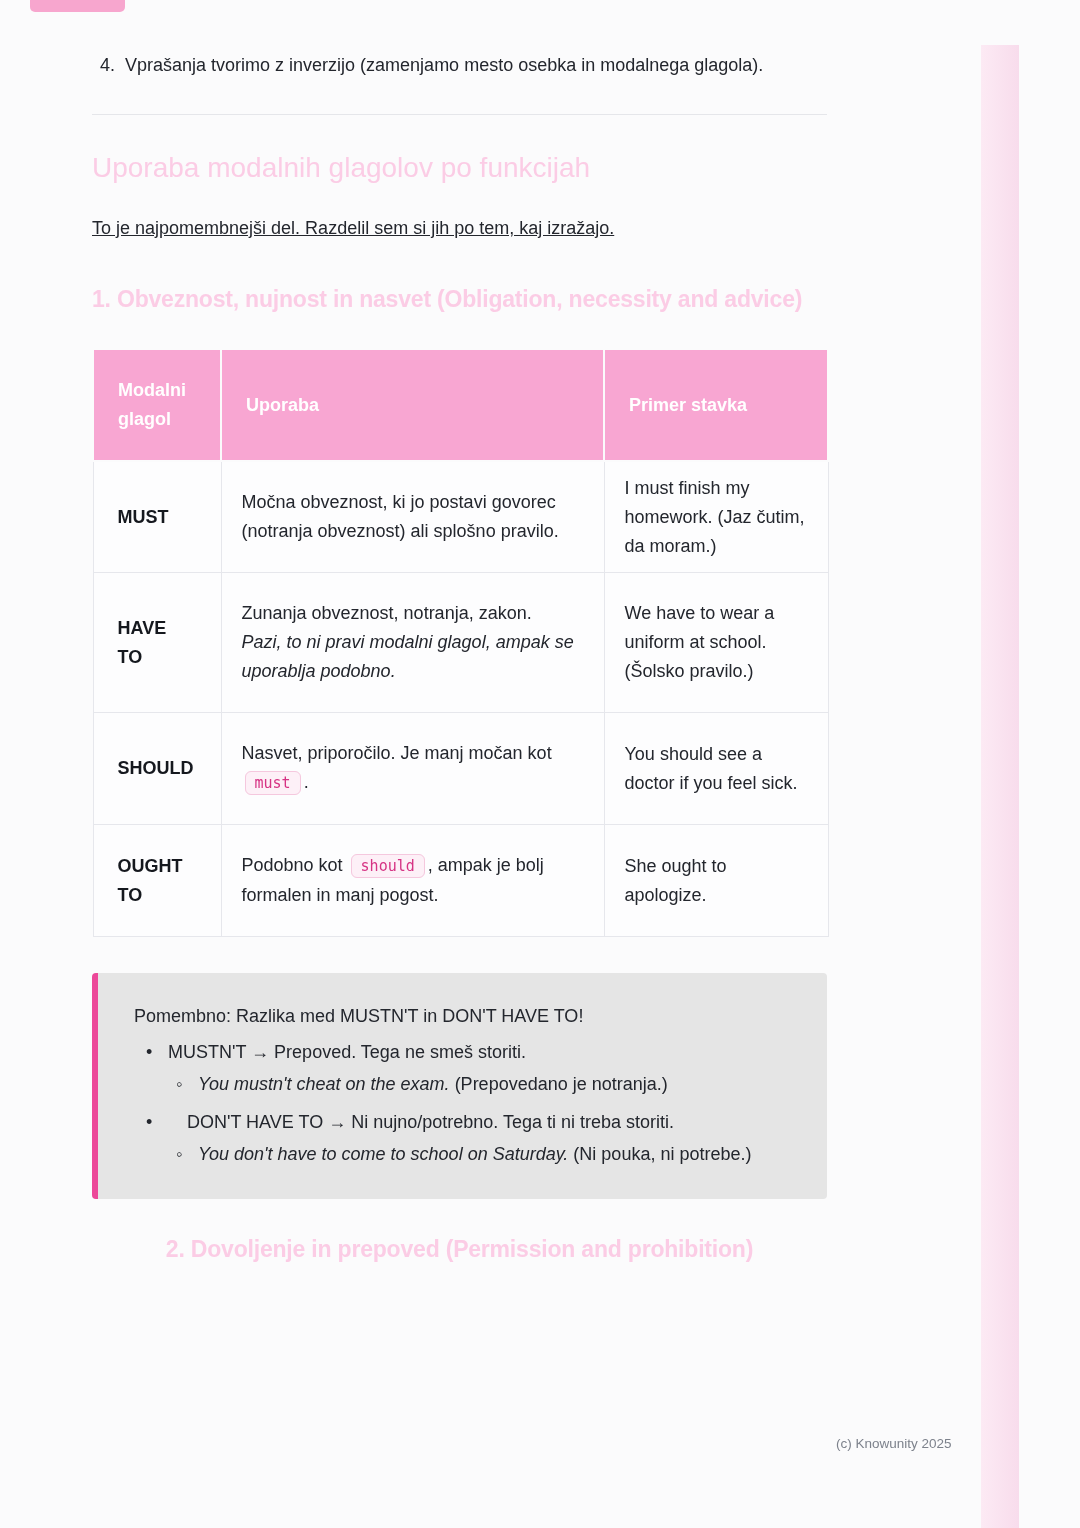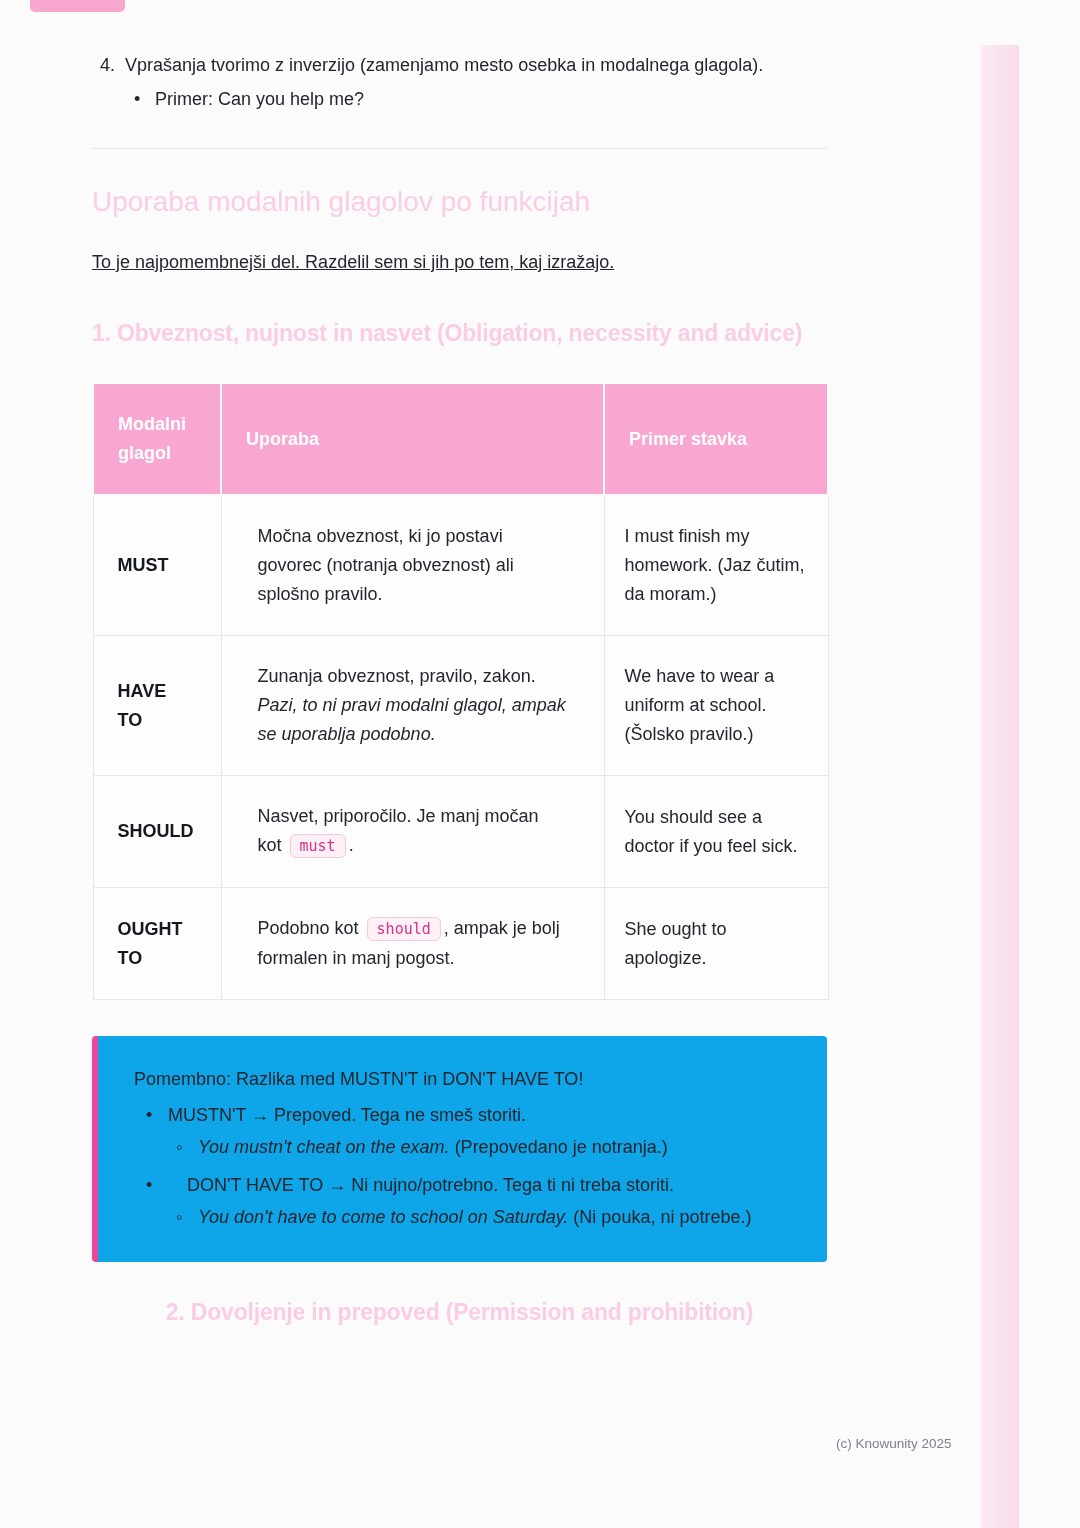--- a/index.html
+++ b/index.html
@@ -65,30 +65,30 @@
   col.c1 { width:128px; }
   col.c2 { width:383px; }
   col.c3 { width:224px; }
   .modal-table th {
     background:#f8a6d2; color:#ffffff; font-weight:700; text-align:left;
     vertical-align:middle; padding:26px 20px 26px 24px;
     font-size:18px; line-height:29px; border:2px solid #fbfbfc;
   }
   .modal-table td {
     border:1px solid #e6e7ec; vertical-align:middle;
-    padding:26px 36px; font-size:18px; line-height:29px;
+    padding:26px 20px; font-size:18px; line-height:29px;
     background:#fdfdfe;
   }
   .modal-table td.modal {
     font-weight:700; color:#15181e; padding:16px 34px 16px 24px;
   }
   .modal-table td:last-child { padding:8px 20px; }
 
   .callout {
-    margin-top:36px; background:#0ea5e9;
+    margin-top:36px; background:#e5e5e5;
     border-left:6px solid #ec4899; border-radius:4px;
     padding:28px 60px 30px 36px;
   }
   .c-lvl1 { padding-left:12px; margin-top:6px; }
   .c-lvl2 { padding-left:42px; margin-top:2px; }
   .c-lvl1 .dot, .c-lvl2 .dot { width:22px; }
   .gap { margin-top:8px;gap:19px; }
 
   .footer {
     position:absolute; left:836px; top:1436px;
@@ -103,24 +103,20 @@
   <div class="top-accent"></div>
   <div class="side-stripe"></div>
 
   <div class="content">
 
     <div class="num-item">
       <span class="num">4.</span>
       <span><span class="b">Vprašanja</span><span> tvorimo z inverzijo (zamenjamo mesto osebka in modalnega glagola).</span></span>
     </div>
 
-    <div class="bullet-item lvl1">
-      <span class="dot solid"></span>
-      <span><span>Primer: </span><span class="b">Can</span><span> you help me?</span></span>
-    </div>
 
     <hr class="divider">
 
     <h1 class="h1">Uporaba modalnih glagolov po funkcijah</h1>
 
     <p class="lead">To je najpomembnejši del. Razdelil sem si jih po tem, kaj izražajo.</p>
 
     <h2 class="h2">1. Obveznost, nujnost in nasvet (Obligation, necessity and advice)</h2>
 
     <table class="modal-table">
@@ -137,21 +133,21 @@
         </tr>
       </thead>
       <tbody>
         <tr>
           <td class="modal">MUST</td>
           <td><span>Močna obveznost, ki jo postavi govorec (notranja obveznost) ali splošno pravilo.</span></td>
           <td><span>I </span><span class="b">must</span><span> finish my homework. (Jaz čutim, da moram.)</span></td>
         </tr>
         <tr>
           <td class="modal">HAVE TO</td>
-          <td><span>Zunanja obveznost, pravilo, zakon.</span><br><span class="i">Pazi, to ni pravi modalni glagol, ampak se uporablja podobno.</span></td>
+          <td><span>Zunanja obveznost, notranja, zakon.</span><br><span class="i">Pazi, to ni pravi modalni glagol, ampak se uporablja podobno.</span></td>
           <td><span>We </span><span class="b">have to</span><span> wear a uniform at school. (Šolsko pravilo.)</span></td>
         </tr>
         <tr>
           <td class="modal">SHOULD</td>
           <td><span>Nasvet, priporočilo. Je manj močan kot </span><span class="code">must</span><span>.</span></td>
           <td><span>You </span><span class="b">should</span><span> see a doctor if you feel sick.</span></td>
         </tr>
         <tr>
           <td class="modal">OUGHT TO</td>
           <td><span>Podobno kot </span><span class="code">should</span><span>, ampak je bolj formalen in manj pogost.</span></td>

